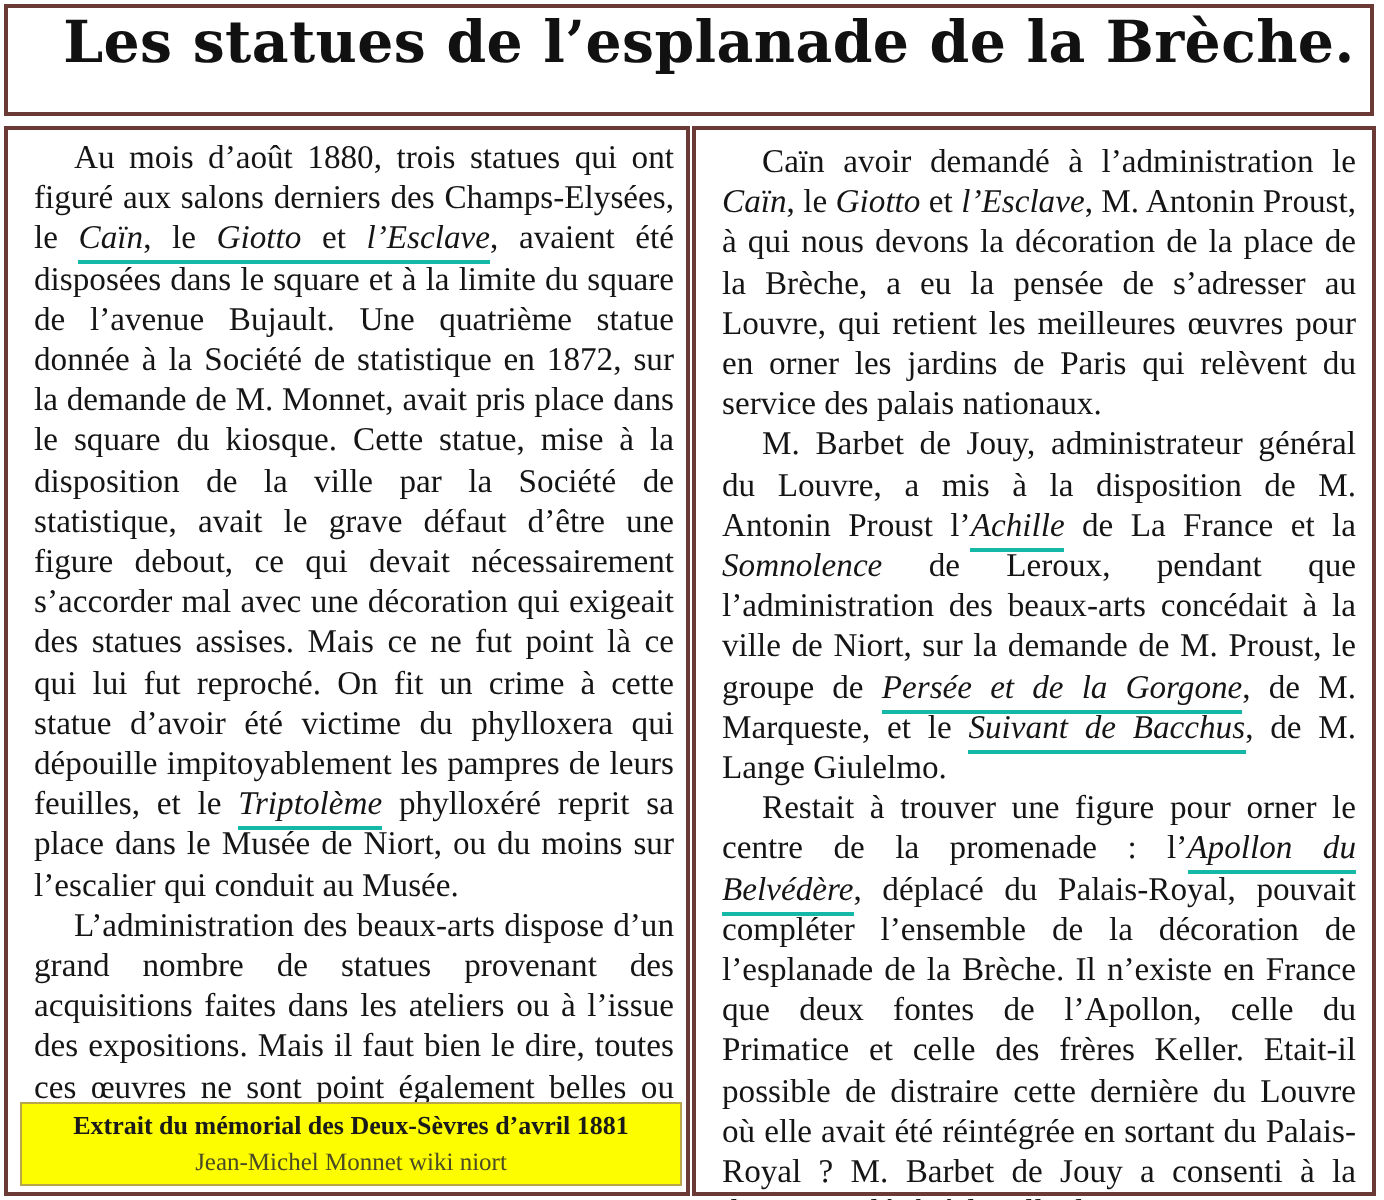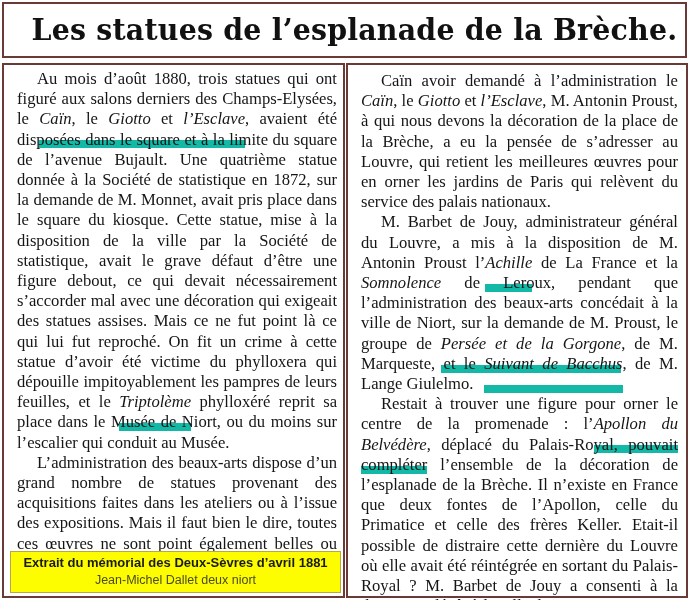--- a/index.html
+++ b/index.html
@@ -3,63 +3,63 @@
 <meta charset="utf-8">
 <style>
   html, body { margin: 0; padding: 0; }
   body {
     width: 692px; height: 600px; background: #ffffff; position: relative; overflow: hidden;
     font-family: "DejaVu Serif", serif; color: #151515;
   }
   .title-box {
     position: absolute; left: 2px; top: 2px; width: 685px; height: 56px;
     border: 2px solid #6b3a36; box-sizing: border-box; background: #fff;
-    display: flex; align-items: center; justify-content: center; padding-left: 20px;
+    display: flex; justify-content: center; padding-left: 20px;
   }
   .title-box h1 {
     margin: 0; font-family: "DejaVu Serif", serif; font-weight: 900;
     font-size: 29px; letter-spacing: 0.2px; color: #111; transform: scaleX(0.98);
   }
   .col {
     position: absolute; top: 63px; height: 535px; border: 2px solid #6b3a36;
     box-sizing: border-box; background: #fff;
   }
   .col.left { left: 2px; width: 343px; }
   .col.right { left: 346px; width: 342px; }
   .text {
     font-family: "Liberation Serif", serif; font-size: 16.6px; line-height: 20.2px;
     text-align: justify; padding: 4px 6px 0 13px;
   }
   .col.right .text { padding: 6px 8px 0 13px; }
   .text p { margin: 0; text-indent: 20px; }
-  .u { border-bottom: 8px solid #14b8a6; padding-bottom: 12px; }
+  .u { border-bottom: 2px solid #14b8a6; padding-bottom: 2px; }
   i { }
   .caption {
     position: absolute; left: 6px; bottom: 3px; width: 331px; height: 42px;
     background: #fdfd00; border: 1px solid #b8a64a; box-sizing: border-box;
-    text-align: center; font-family: Liberation Sans, sans-serif;
+    text-align: center; font-family: Liberation Serif, serif;
   }
   .caption .c1 { font-weight: bold; font-size: 13px; margin-top: 3px; color: #1a1a1a; }
   .caption .c2 { font-size: 12.5px; margin-top: 3px; color: #4a4a24; }
 </style>
 </head>
 <body>
 
 <div class="title-box">
   <h1>Les statues de l’esplanade de la Brèche.</h1>
 </div>
 
 <div class="col left">
   <div class="text b">
     <p><span>Au mois d’août 1880, trois statues qui ont figuré aux salons derniers des Champs-Elysées, le </span><span class="u"><i>Caïn</i><span>, le </span><i>Giotto</i><span> et </span><i>l’Esclave</i></span><span>, avaient été disposées dans le square et à la limite du square de l’avenue Bujault. Une quatrième statue donnée à la Société de statistique en 1872, sur la demande de M. Monnet, avait pris place dans le square du kiosque. Cette statue, mise à la disposition de la ville par la Société de statistique, avait le grave défaut d’être une figure debout, ce qui devait nécessairement s’accorder mal avec une décoration qui exigeait des statues assises. Mais ce ne fut point là ce qui lui fut reproché. On fit un crime à cette statue d’avoir été victime du phylloxera qui dépouille impitoyablement les pampres de leurs feuilles, et le </span><i class="u">Triptolème</i><span> phylloxéré reprit sa place dans le Musée de Niort, ou du moins sur l’escalier qui conduit au Musée.</span></p>
     <p>L’administration des beaux-arts dispose d’un grand nombre de statues provenant des acquisitions faites dans les ateliers ou à l’issue des expositions. Mais il faut bien le dire, toutes ces œuvres ne sont point également belles ou également propres à orner des jardins.</p>
   </div>
   <div class="caption">
     <div class="c1">Extrait du mémorial des Deux-Sèvres d’avril 1881</div>
-    <div class="c2">Jean-Michel Dallet deux niort</div>
+    <div class="c2">Jean-Michel Monnet wiki niort</div>
   </div>
 </div>
 
 <div class="col right">
   <div class="text">
     <p><span>Caïn avoir demandé à l’administration le </span><i>Caïn</i><span>, le </span><i>Giotto</i><span> et </span><i>l’Esclave</i><span>, M. Antonin Proust, à qui nous devons la décoration de la place de la Brèche, a eu la pensée de s’adresser au Louvre, qui retient les meilleures œuvres pour en orner les jardins de Paris qui relèvent du service des palais nationaux.</span></p>
     <p><span>M. Barbet de Jouy, administrateur général du Louvre, a mis à la disposition de M. Antonin Proust l’</span><i class="u">Achille</i><span> de La France et la </span><i>Somnolence</i><span> de Leroux, pendant que l’administration des beaux-arts concédait à la ville de Niort, sur la demande de M. Proust, le groupe de </span><i class="u">Persée et de la Gorgone</i><span>, de M. Marqueste, et le </span><i class="u">Suivant de Bacchus</i><span>, de M. Lange Giulelmo.</span></p>
     <p><span>Restait à trouver une figure pour orner le centre de la promenade : l’</span><i class="u">Apollon du Belvédère</i><span>, déplacé du Palais-Royal, pouvait compléter l’ensemble de la décoration de l’esplanade de la Brèche. Il n’existe en France que deux fontes de l’Apollon, celle du Primatice et celle des frères Keller. Etait-il possible de distraire cette dernière du Louvre où elle avait été réintégrée en sortant du Palais-Royal ? M. Barbet de Jouy a consenti à la donner en dépôt à la ville de Niort.</span></p>
   </div>
 </div>

